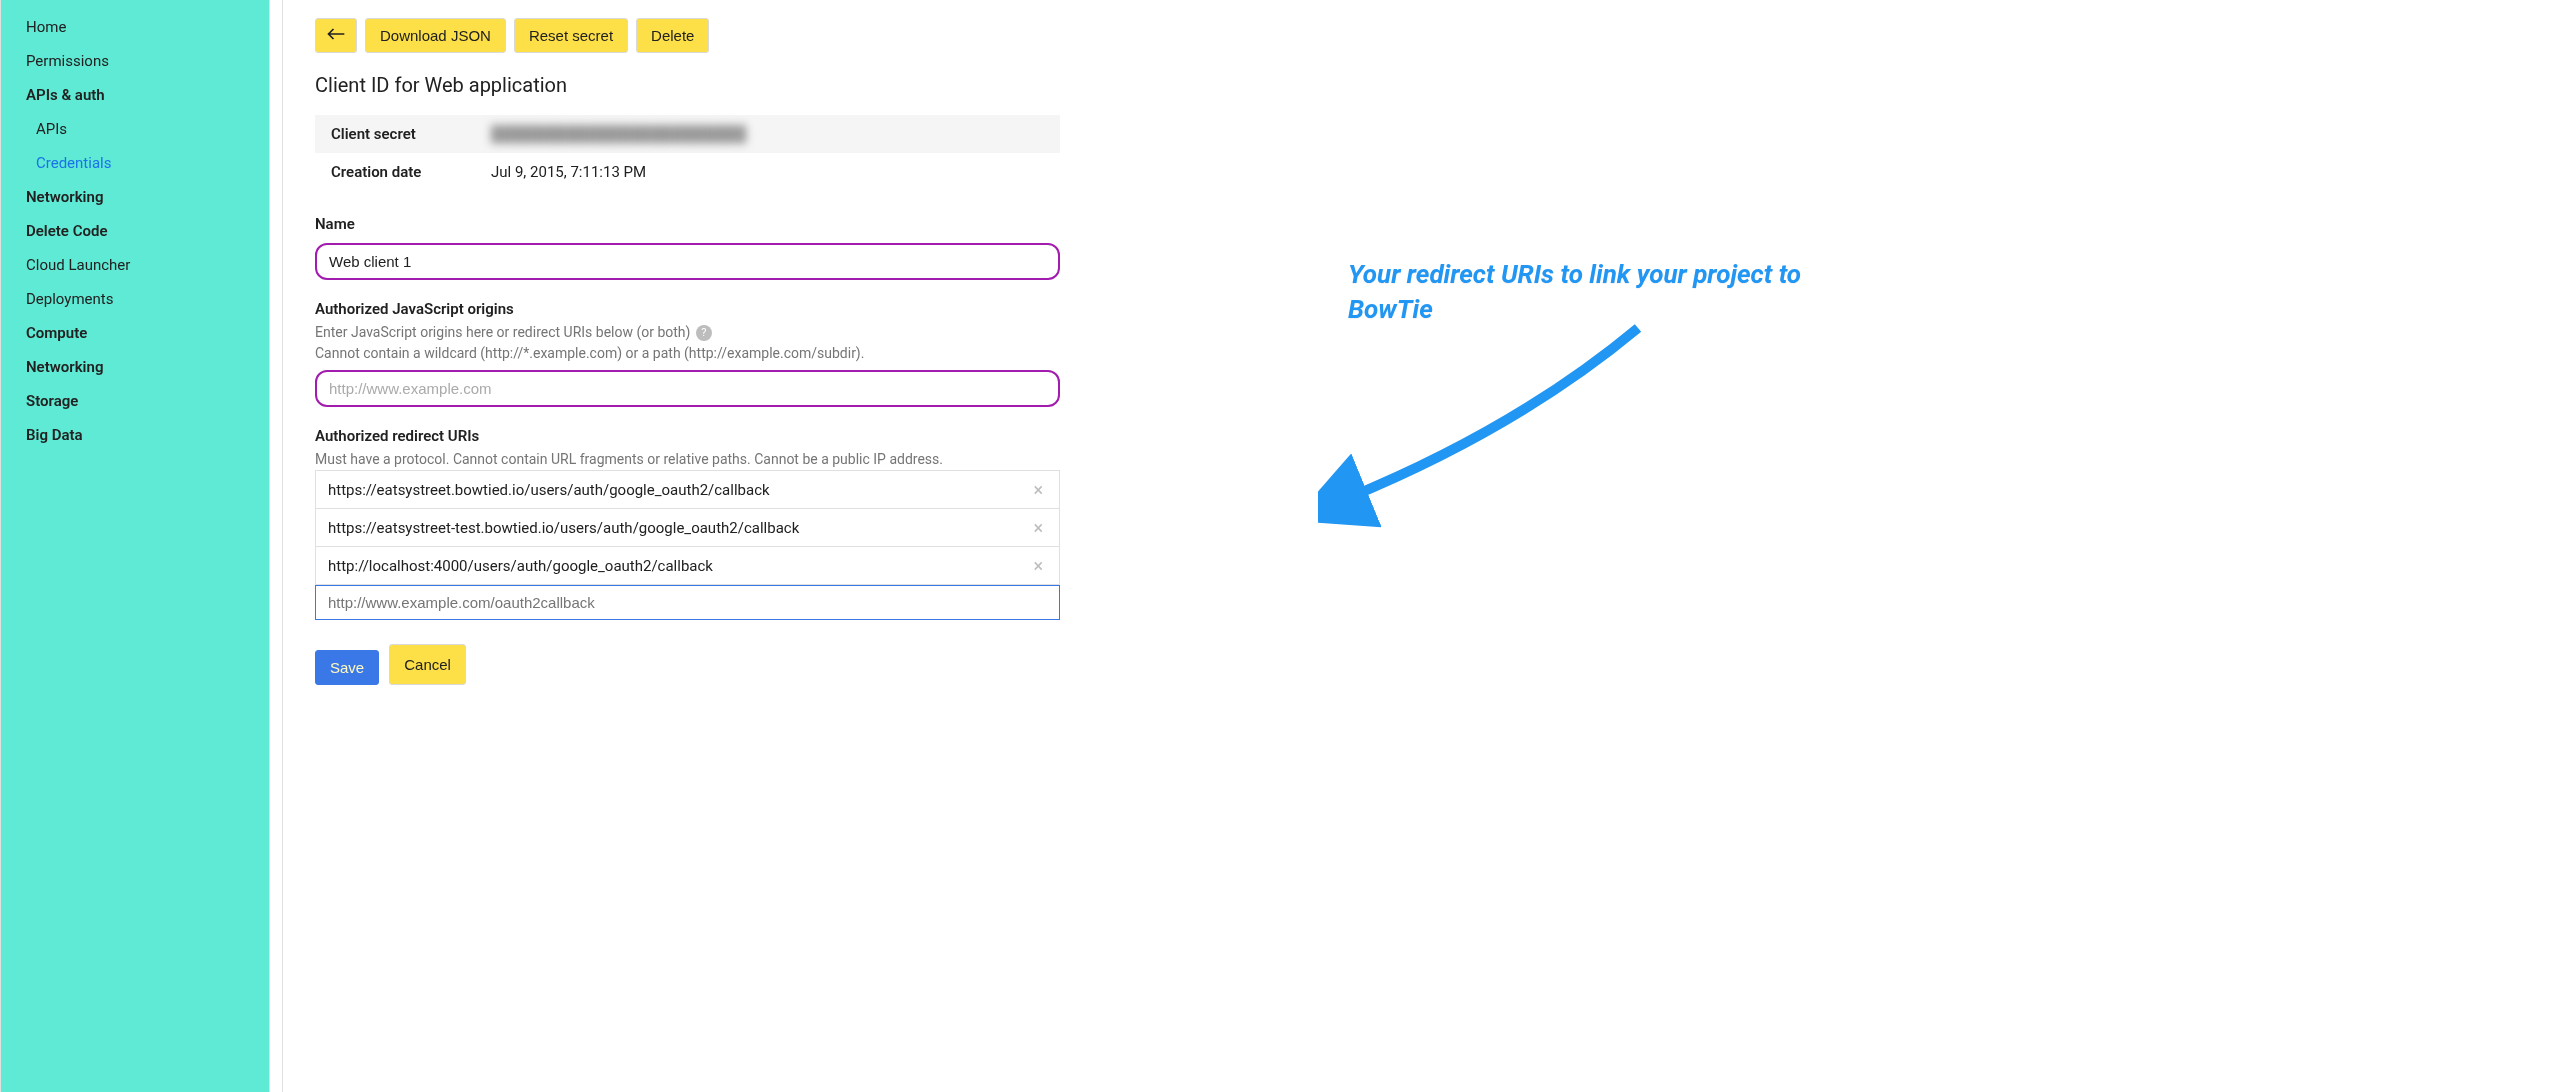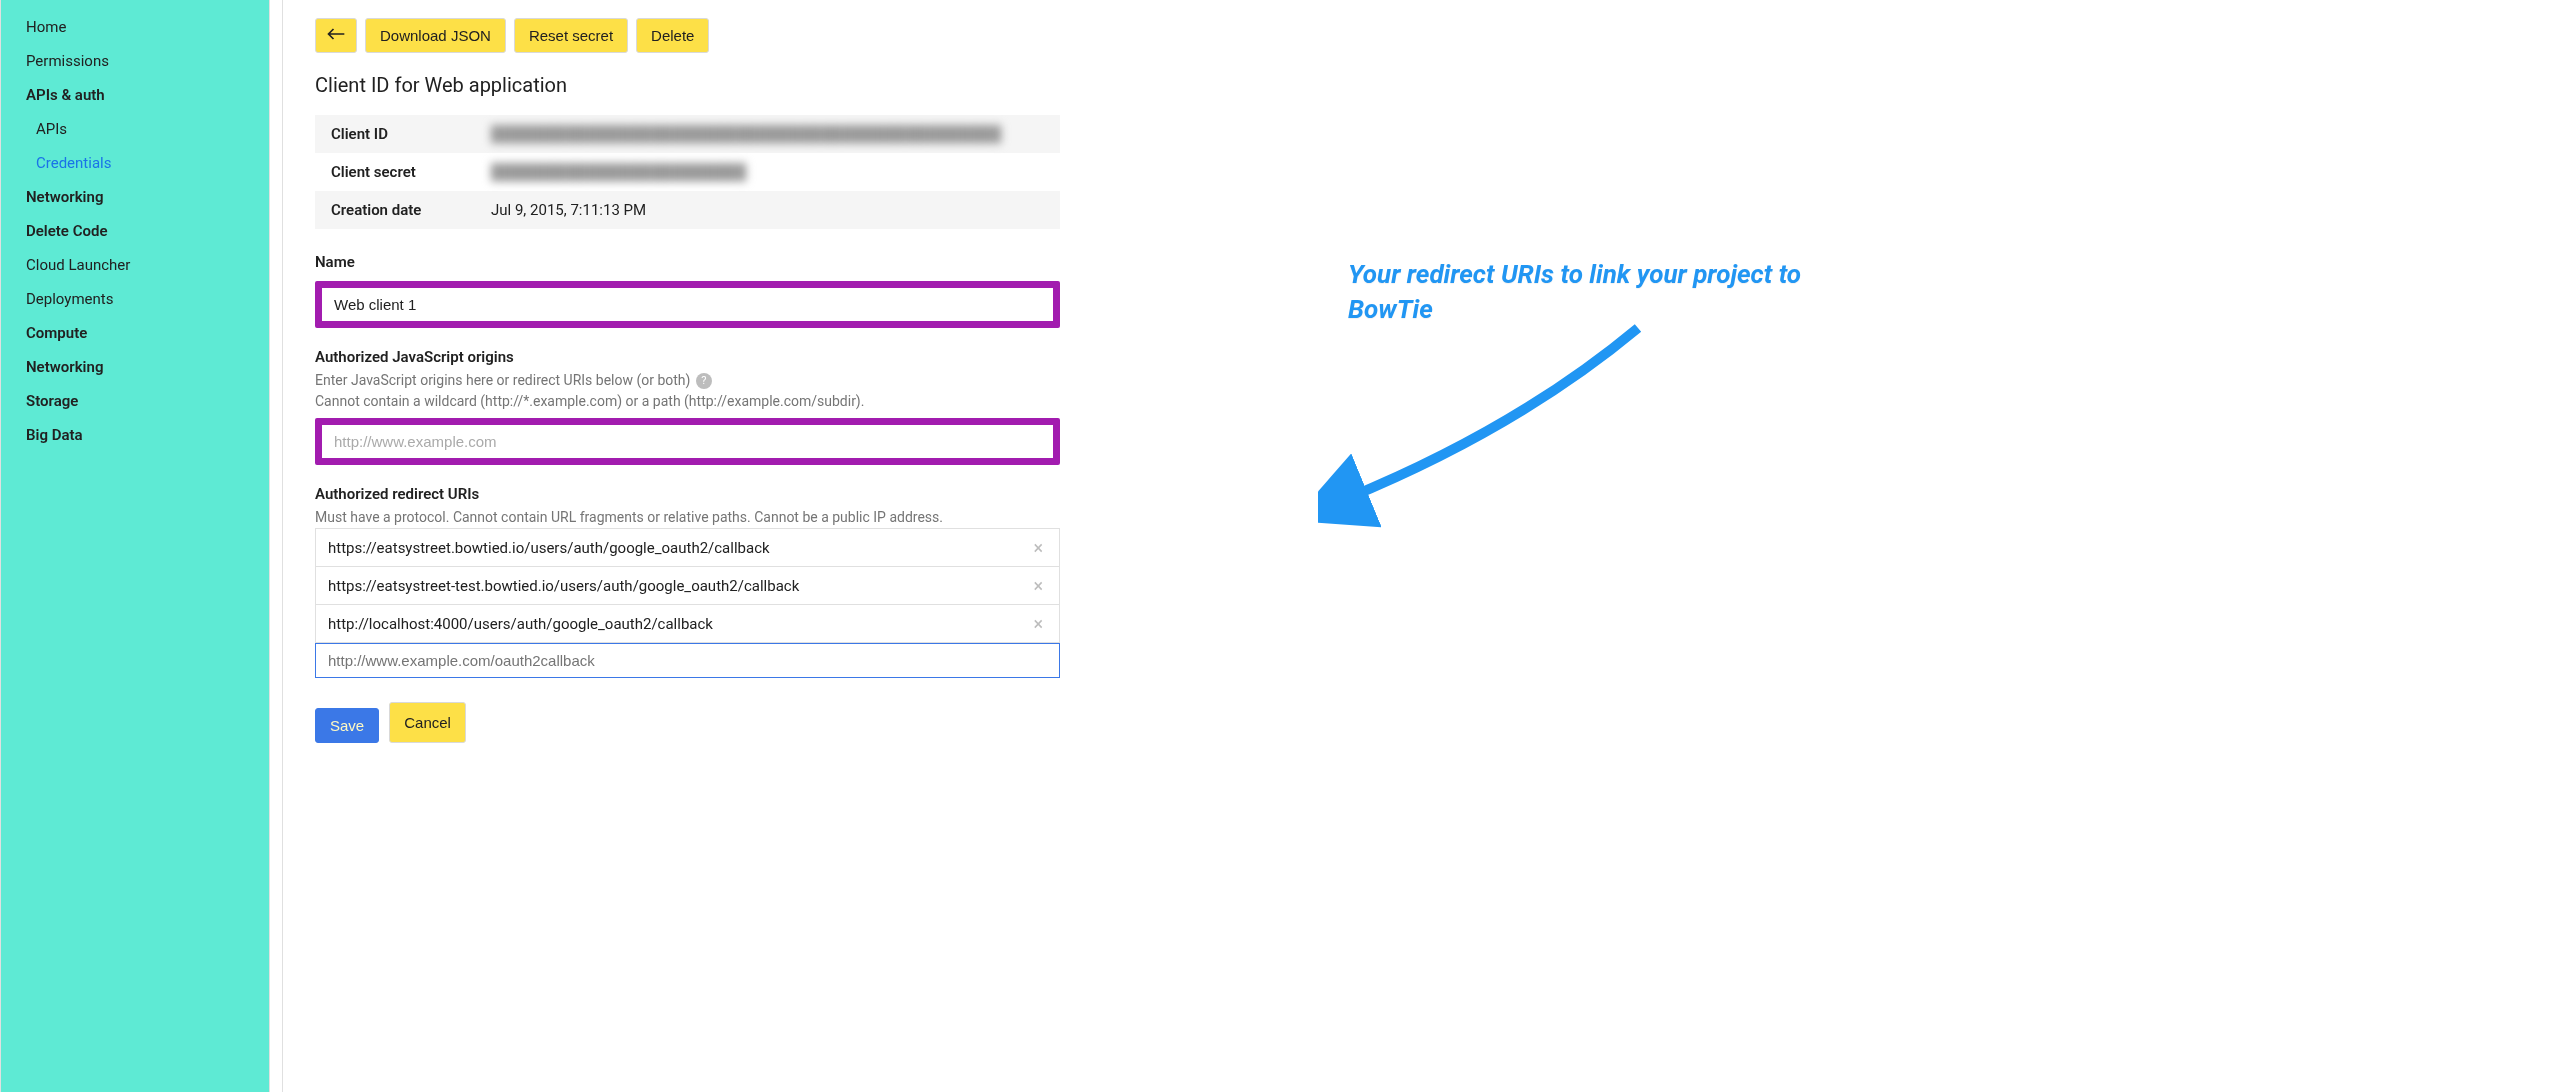--- a/index.html
+++ b/index.html
@@ -78,24 +78,24 @@
       background: #bdbdbd;
       color: #fff;
       border-radius: 50%;
       font-size: 11px;
       align-items: center; justify-content: center;
       vertical-align: middle;
       margin-left: 2px;
     }
     .text-input {
       width: 100%;
-      border: 7px solid #a21caf;
+      border: 2px solid #a21caf;
       padding: 8px 12px;
       font-size: 15px;
-      border-radius: 2px;
+      border-radius: 12px;
       color: #212121;
       margin-top: 6px;
     }
     .text-input::placeholder { color: #aaa; }
     .uri-list { width: 745px; }
     .uri-row {
       display: flex;
       align-items: center;
       border: 1px solid #e0e0e0;
       border-top: none;
@@ -168,24 +168,20 @@
     </button>
     <button class="btn">Download JSON</button>
     <button class="btn">Reset secret</button>
     <button class="btn">Delete</button>
   </div>
 
   <h1 class="page-title">Client ID for Web application</h1>
 
   <table class="info-table">
     <tbody>
-        <tr>
-      <td>Client ID</td>
-      <td><span class="blurred">████████████████████████████████████████████████</span></td>
-    </tr>
     <tr>
       <td>Client secret</td>
       <td><span class="blurred">████████████████████████</span></td>
     </tr>
     <tr>
       <td>Creation date</td>
       <td>Jul 9, 2015, 7:11:13 PM</td>
     </tr>
   </tbody>
     </table>

